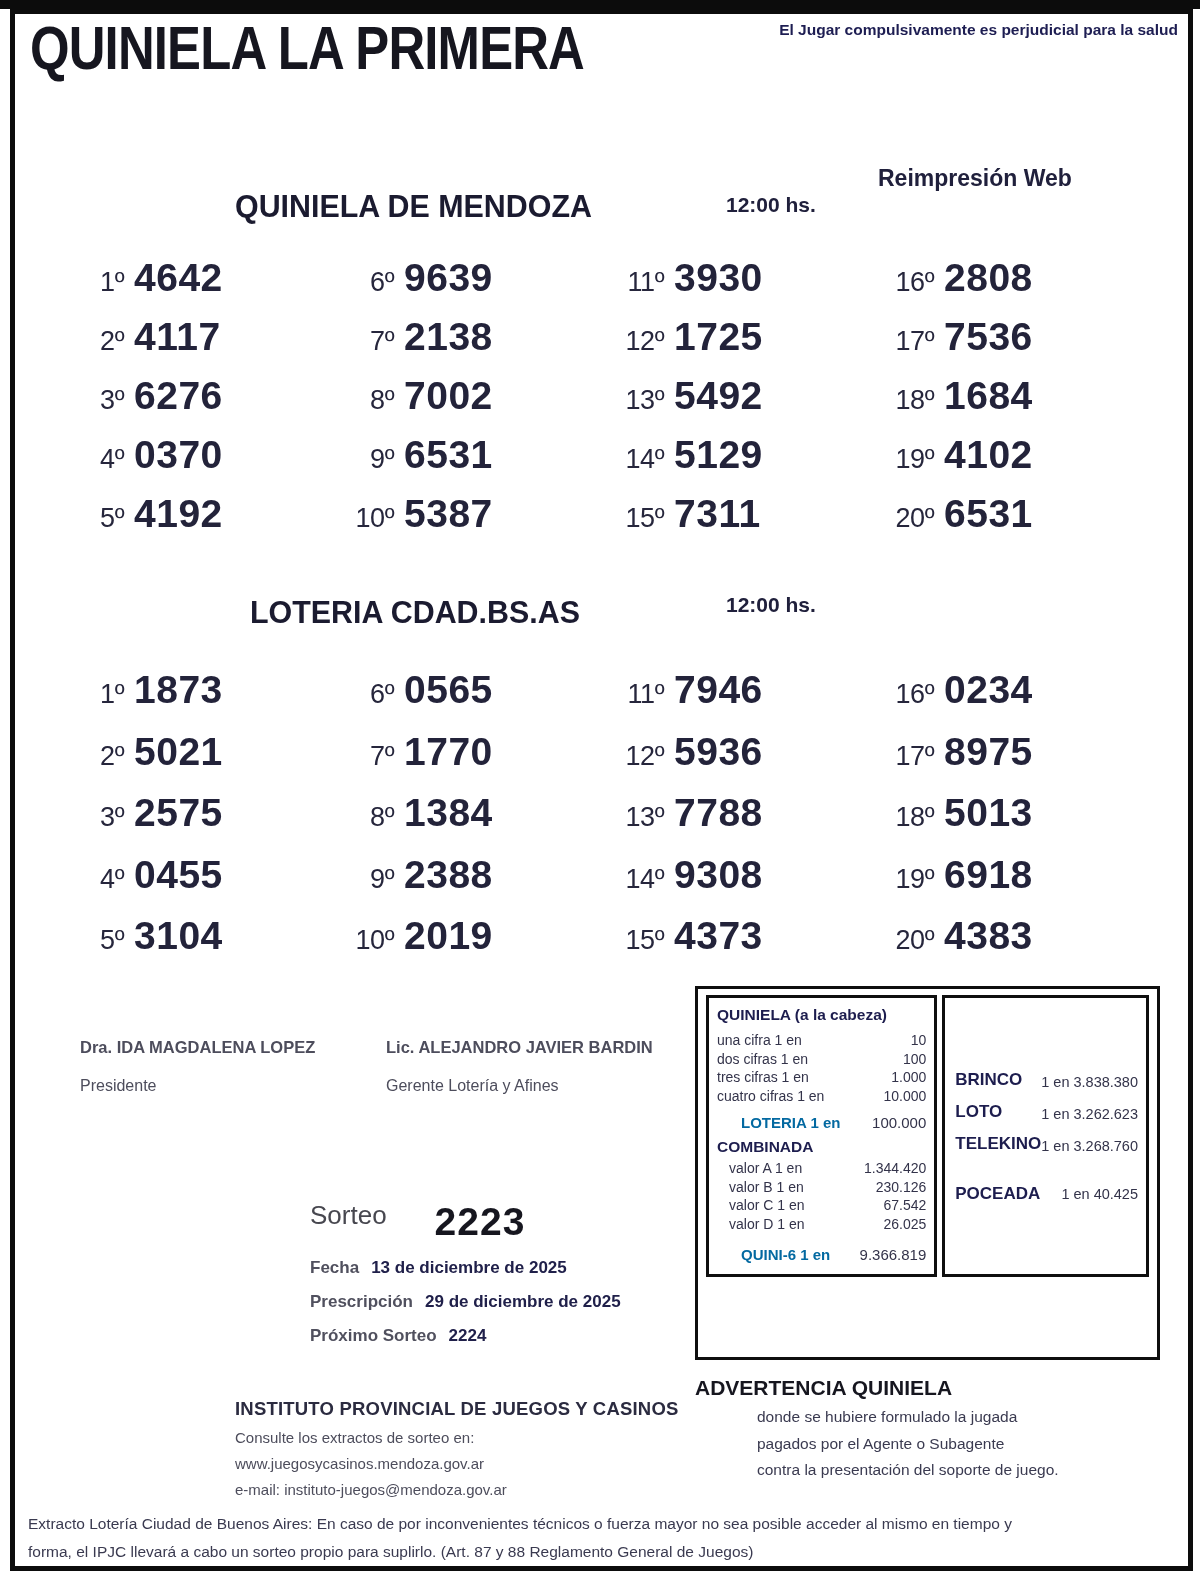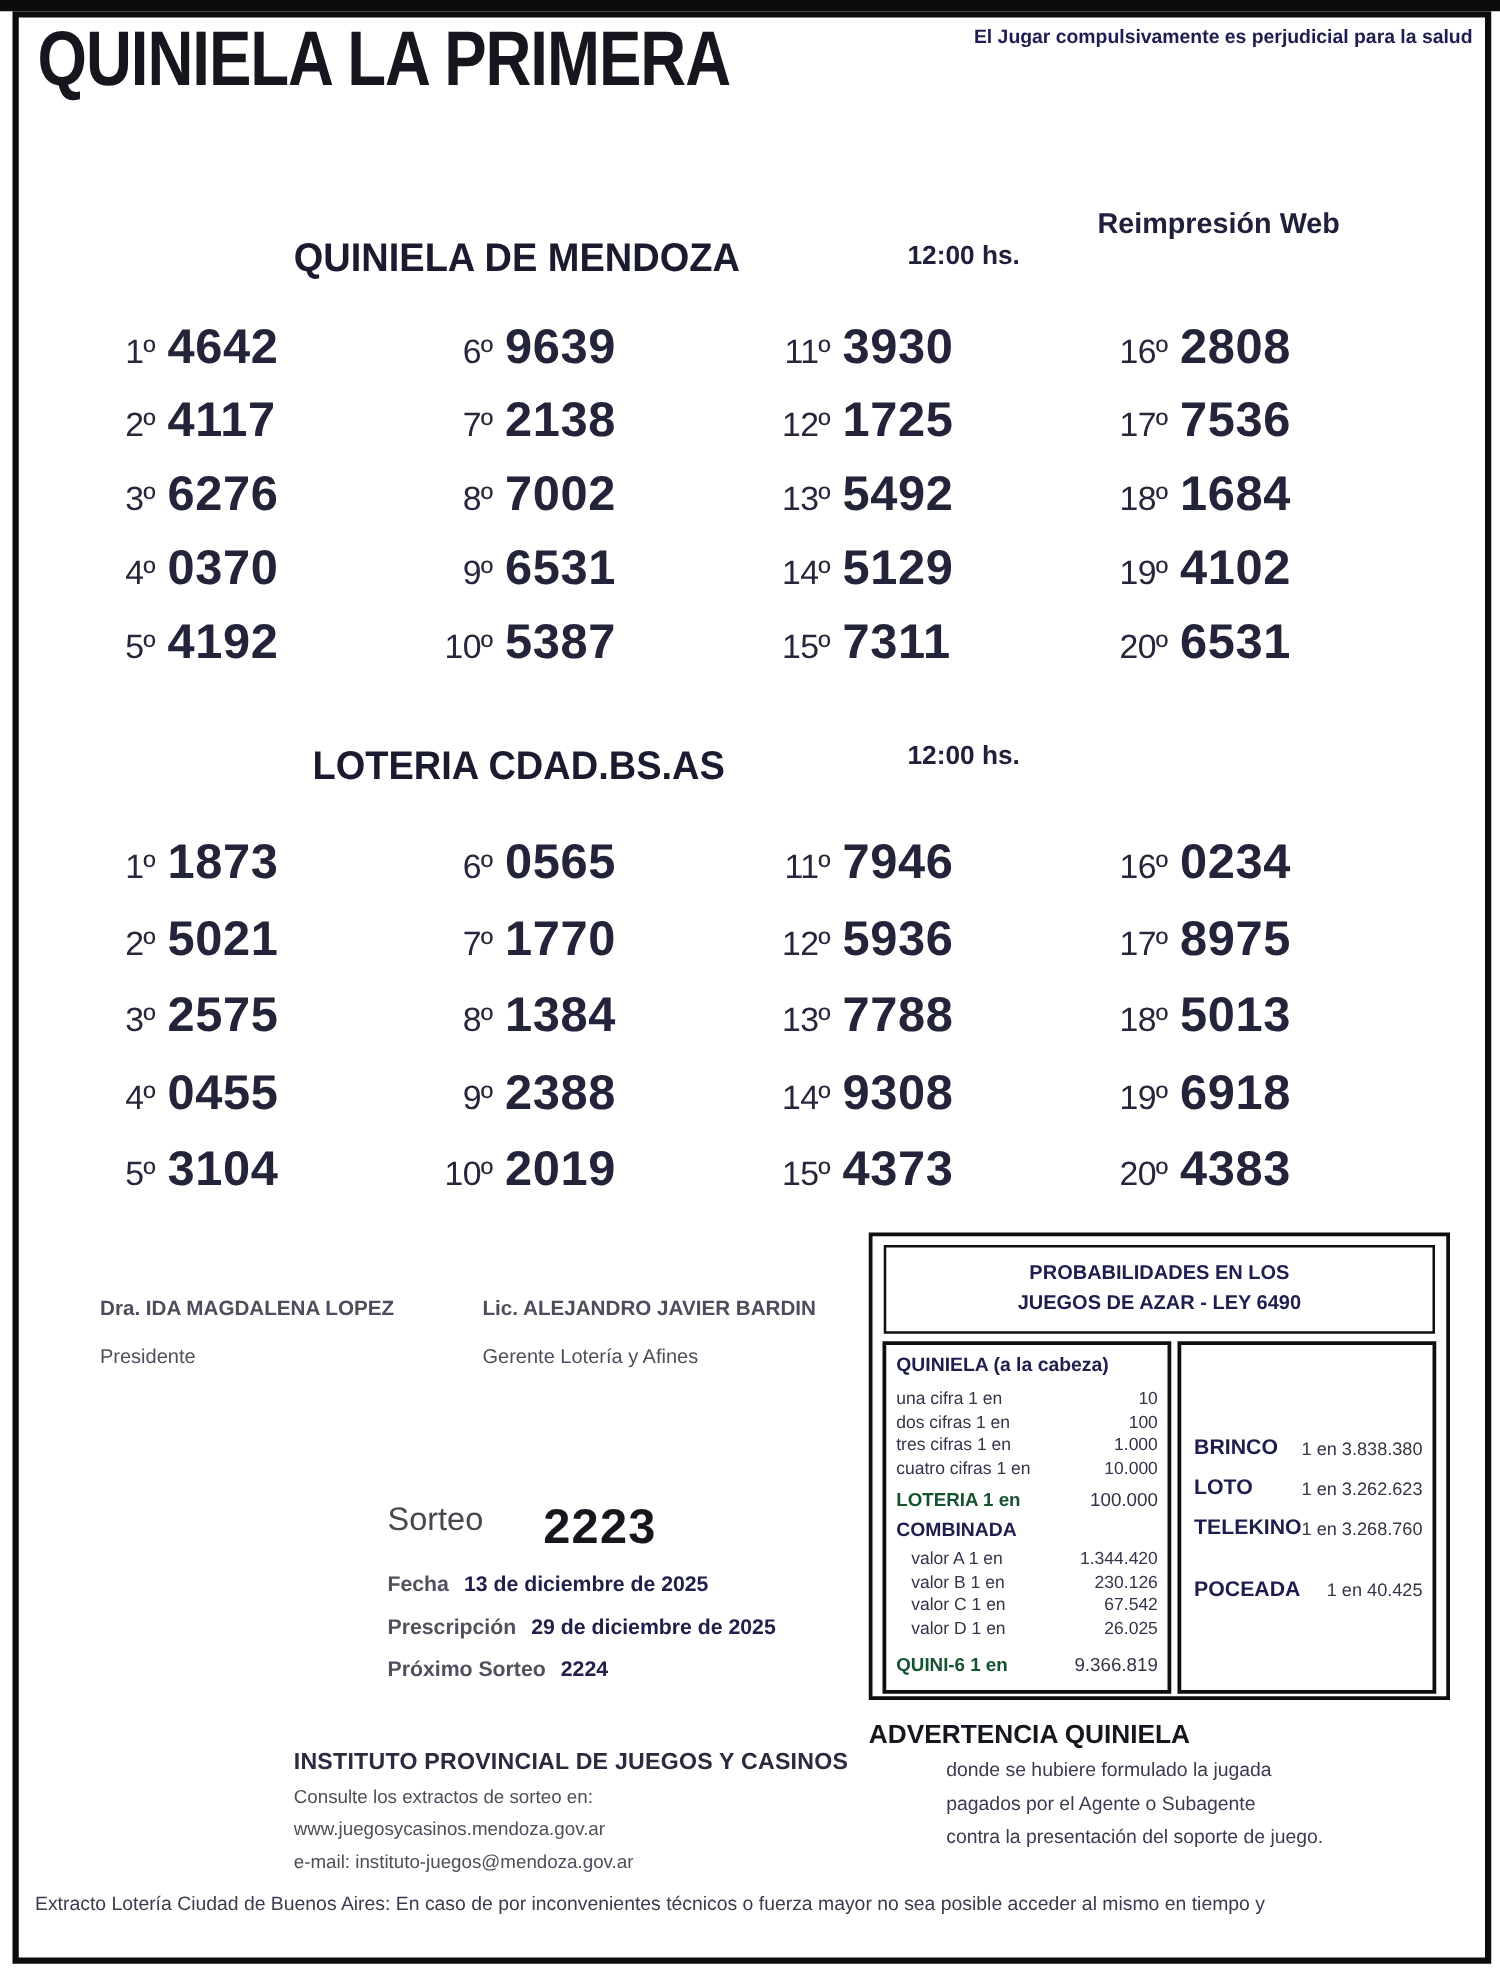--- a/index.html
+++ b/index.html
@@ -76,21 +76,21 @@
     text-align:center; font-size:16px; font-weight:bold; color:#1d1d4e;
     line-height:24px;
   }
   .prob-body { display:flex; gap:5px; margin:6px 8px 8px 8px; height:282px; }
   .prob-left { width:237px; border:3px solid #0f0f0f; padding:8px 8px 6px 8px; }
   .prob-right { flex:1; border:3px solid #0f0f0f; padding:68px 8px 6px 10px; }
   .q-header { font-size:15.5px; font-weight:bold; color:#1d1d4e; margin-bottom:7px; }
   .kv-row { display:flex; justify-content:space-between; font-size:14px; line-height:18.5px; color:#33334a; }
   .kv-indent .kv-row { padding-left:12px; }
   .line-strong { display:flex; justify-content:space-between; font-size:15px; margin-top:9px; color:#33334a; }
-  .line-strong .k { font-weight:bold; color:#14532d; }
+  .line-strong .k { font-weight:bold; color:#0369a1;margin-left:24px; }
   .comb-header { font-size:15.5px; font-weight:bold; color:#1d1d4e; margin-top:7px; margin-bottom:3px; }
   .quini { margin-top:13px; }
   .game { display:flex; align-items:flex-end; margin-bottom:8px; }
   .gname { font-size:17px; font-weight:bold; color:#1d1d4e; }
   .gval { font-size:14.5px; color:#33334a; margin-left:auto; padding-top:8px; white-space:nowrap; }
   .game.inline { margin-top:30px; align-items:baseline; }
   .game.inline .gval { padding-top:0; }
 
   .advertencia-title {
     left:695px; top:1376px; width:465px; 
@@ -310,24 +310,20 @@
     <span class="k">Prescripción</span>
     <span class="v">29 de diciembre de 2025</span>
   </div>
   <div class="sorteo-row">
     <span class="k">Próximo Sorteo</span>
     <span class="v">2224</span>
   </div>
 </div>
 
 <div class="abs prob-box">
-  <div class="prob-header">
-    <div>PROBABILIDADES EN LOS</div>
-    <div>JUEGOS DE AZAR - LEY 6490</div>
-  </div>
   <div class="prob-body">
     <div class="prob-left">
       <div class="q-header">QUINIELA (a la cabeza)</div>
       <div>
           <div class="kv-row">
             <span class="kv-label">una cifra  1 en</span>
             <span class="kv-value">10</span>
           </div>
           <div class="kv-row">
             <span class="kv-label">dos cifras 1 en</span>
@@ -400,13 +396,14 @@
 
 <div class="abs instituto">
   <div class="inst-name">INSTITUTO PROVINCIAL DE JUEGOS Y CASINOS</div>
   <div class="inst-line">Consulte los extractos de sorteo en:</div>
   <div class="inst-line">www.juegosycasinos.mendoza.gov.ar</div>
   <div class="inst-line">e-mail:  instituto-juegos@mendoza.gov.ar</div>
 </div>
 
 <div class="abs footer">
   <div class="footer-line">Extracto Lotería Ciudad de Buenos Aires: En caso de por inconvenientes técnicos o fuerza mayor no sea posible acceder al mismo en tiempo y</div>
+  <div class="footer-line">forma, el IPJC llevará a cabo un sorteo propio para suplirlo. (Art. 87 y 88 Reglamento General de Juegos)</div>
 </div>
 
 </body></html>

